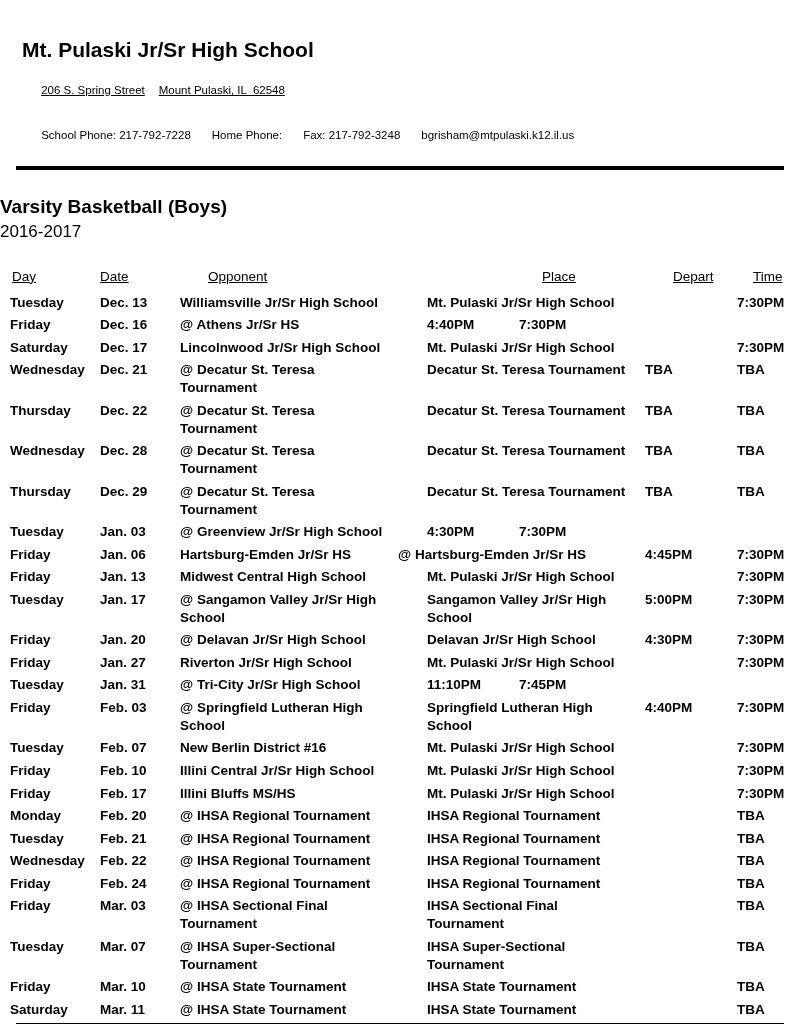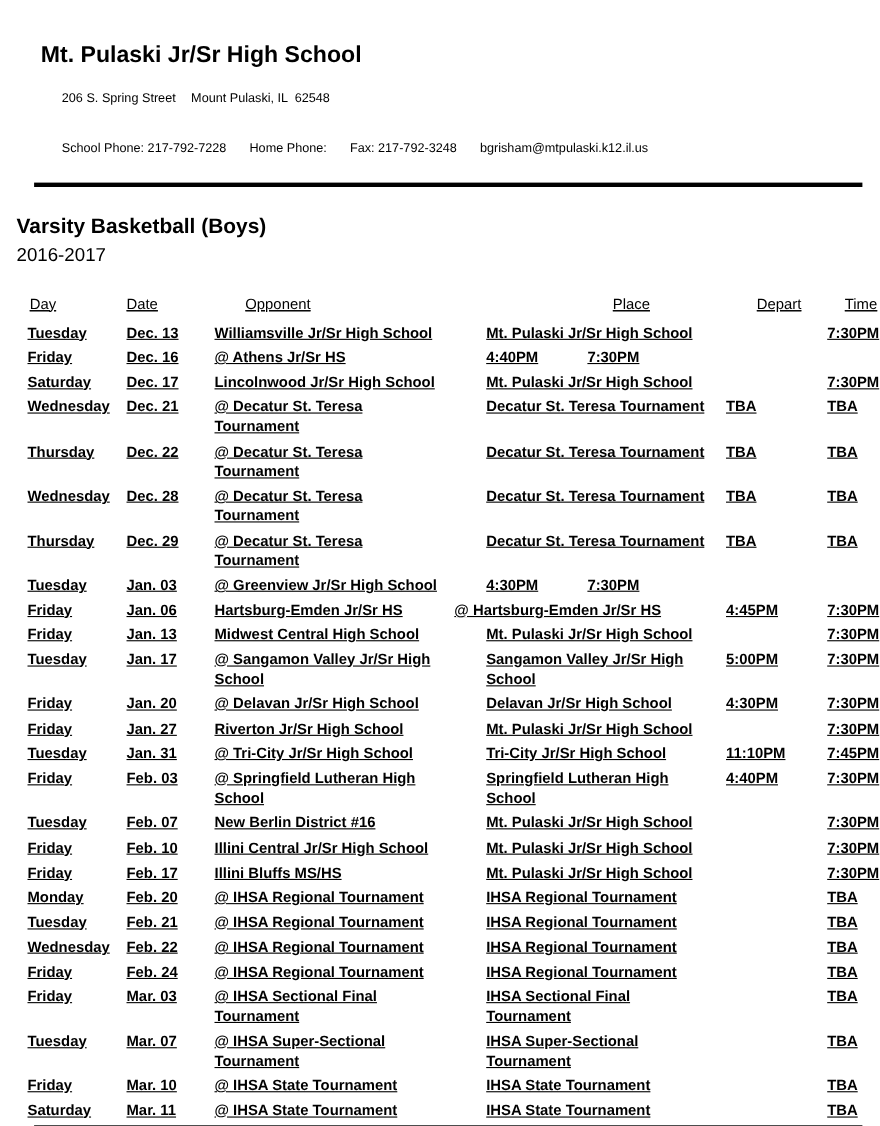--- a/index.html
+++ b/index.html
@@ -3,39 +3,39 @@
 <meta charset="utf-8">
 <style>
   * { margin: 0; padding: 0; box-sizing: border-box; }
   html, body { background: #ffffff; }
   body {
     width: 800px; height: 1024px;
     font-family: "Liberation Sans", "DejaVu Sans", sans-serif;
     color: #000;
     overflow: hidden;
   }
-  .page { position: relative; width: 800px; height: 1024px; padding-top: 38px; padding-left: 15px; }
+  .page { position: relative; width: 800px; height: 1024px; padding-top: 38px; }
 
   
   .school-name { margin-left: 22px; font-size: 21px; font-weight: bold; line-height: 24px; }
   .addr-line { margin-left: 22px; margin-top: 7px; font-size: 11.5px; line-height: 14px; white-space: pre; }
-  .addr-line .seg { margin-right: 14px; }
+  .addr-line .seg { margin-right: 14px; text-decoration: underline; }
   .contact-line { margin-left: 22px; margin-top: 3px; font-size: 11.5px; line-height: 14px; white-space: pre; }
   .contact-line .seg { margin-right: 21px; }
   .rule { height: 3.5px; background: #000; margin: 0 16px; }
   .rule-top { margin-top: 10px; }
   .rule-bottom { margin-top: 3px; }
 
   
   .title-block { text-align: left; margin-top: 25px; }
   .doc-title { font-size: 19px; font-weight: bold; line-height: 24px; }
   .doc-season { font-size: 17px; line-height: 21px; margin-top: 2px; }
 
   
-  .table { margin-top: 26px; padding-left: 10px; font-size: 13.5px; text-decoration: underline; }
+  .table { margin-top: 26px; padding-left: 10px; font-size: 13.5px; }
   .thead { display: flex; line-height: 18px; margin-bottom: 8px; }
   .thead .hdr { text-decoration: underline; }
   .col-day      { width: 90px;  flex: none; }
   .col-date     { width: 80px;  flex: none; }
   .col-opponent { width: 247px; flex: none; }
   .col-place    { width: 218px; flex: none; }
   .col-depart   { width: 92px;  flex: none; }
   .col-time     { width: 63px;  flex: none; }
   .thead .col-day      { padding-left: 2px; }
   .thead .col-opponent { padding-left: 28px; }
@@ -197,21 +197,20 @@
     <div class="cell col-opponent">Riverton Jr/Sr High School</div>
     <div class="cell col-place">Mt. Pulaski Jr/Sr High School</div>
     <div class="cell col-depart"></div>
     <div class="cell col-time">7:30PM</div>
   </div>
 
   <div class="row">
     <div class="cell col-day">Tuesday</div>
     <div class="cell col-date">Jan. 31</div>
     <div class="cell col-opponent">@ Tri-City Jr/Sr High School</div>
-    <div class="cell col-place">Tri-City Jr/Sr High School</div>
     <div class="cell col-depart">11:10PM</div>
     <div class="cell col-time">7:45PM</div>
   </div>
 
   <div class="row">
     <div class="cell col-day">Friday</div>
     <div class="cell col-date">Feb. 03</div>
     <div class="cell col-opponent">@ Springfield Lutheran High
 School</div>
     <div class="cell col-place">Springfield Lutheran High

